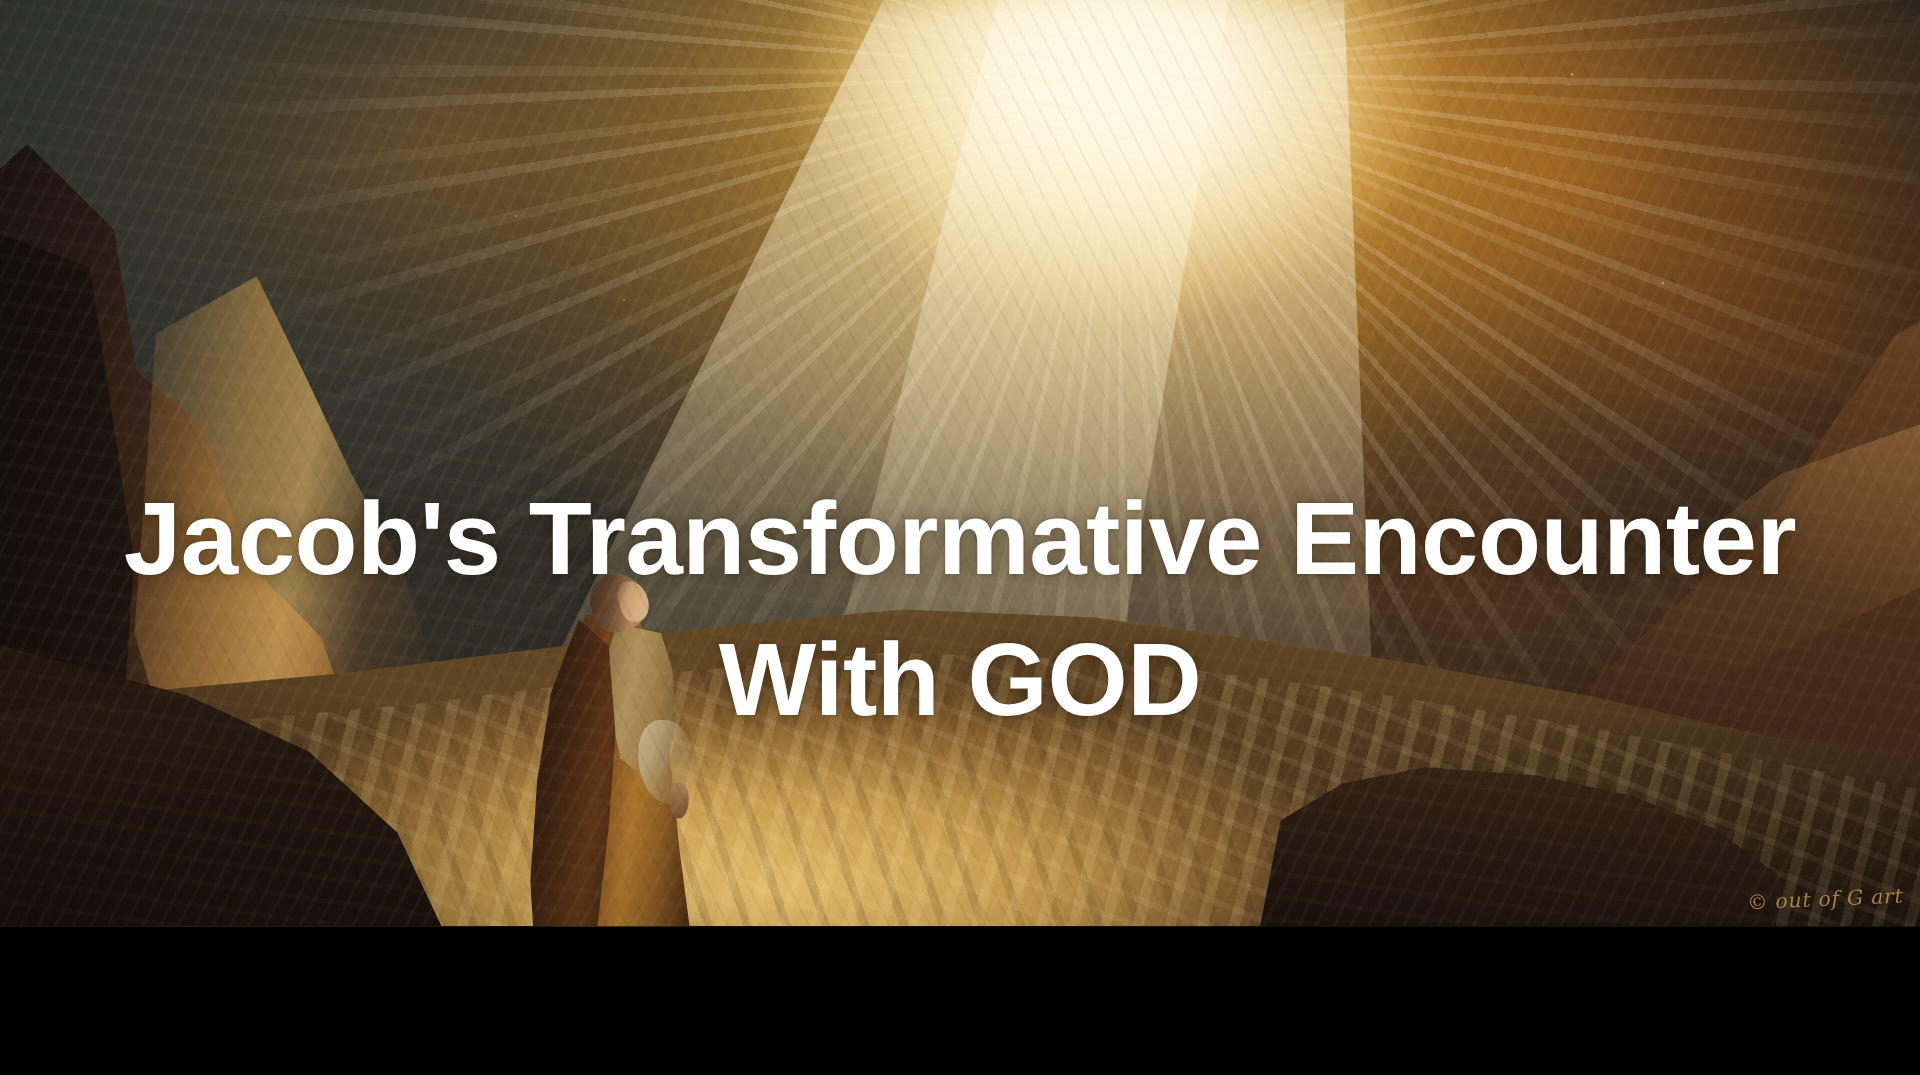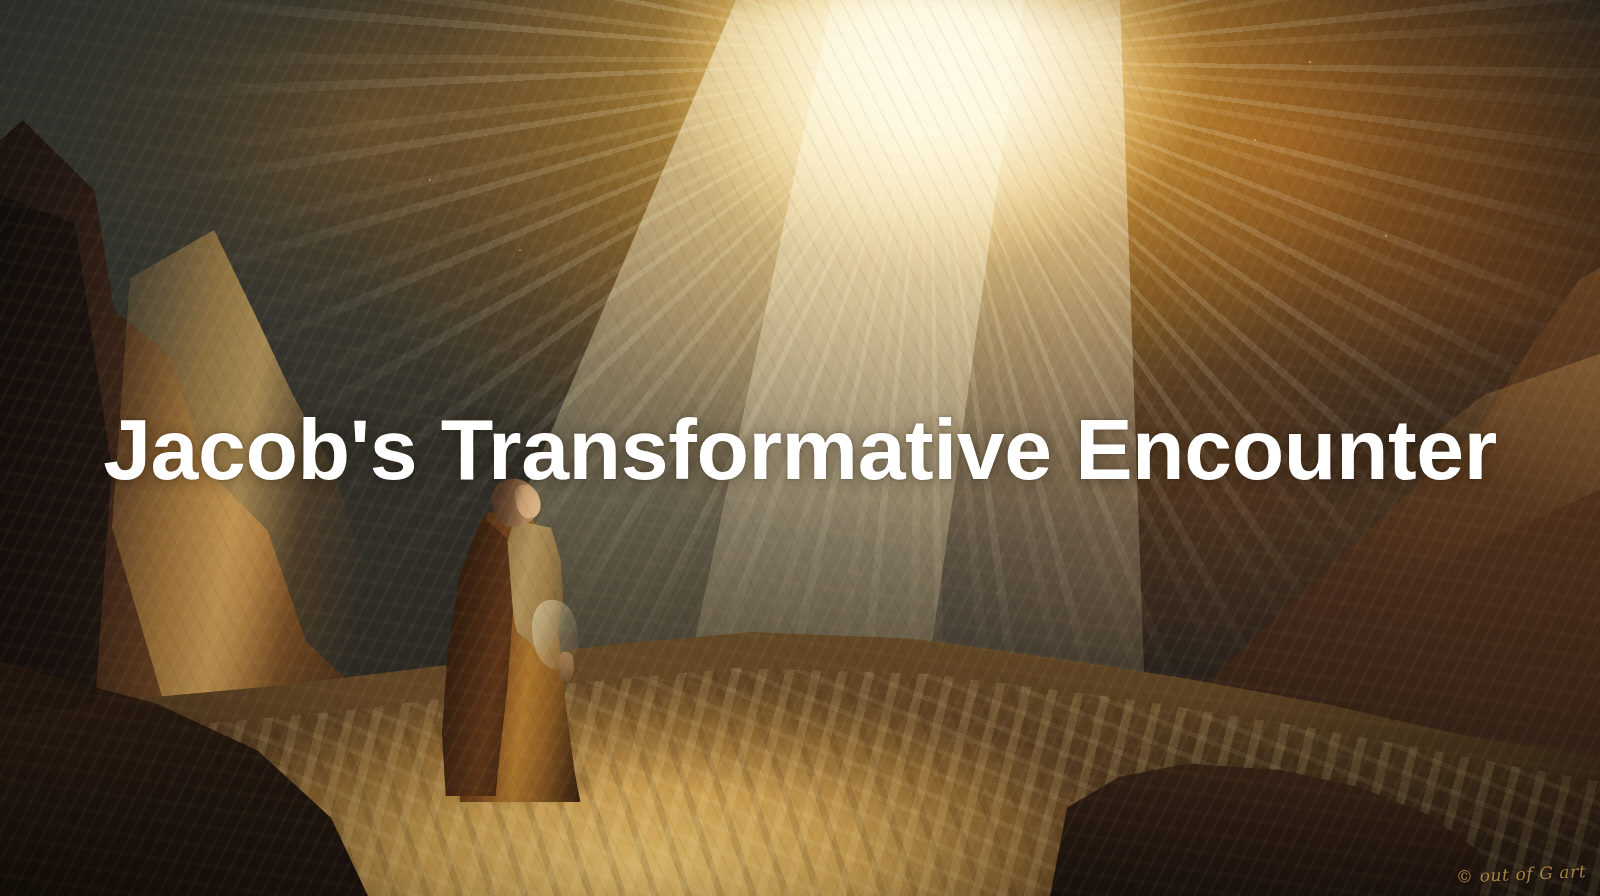--- a/index.html
+++ b/index.html
@@ -7,21 +7,21 @@
     padding: 0;
     background: #000;
   }
   body {
     font-family: "Liberation Sans", sans-serif;
   }
 
   .stage {
     position: relative;
     width: 1600px;
-    height: 896px;
+    height: 772px;
     overflow: hidden;
     background: #14532d;
   }
 
   
   .art-layer {
     position: absolute;
     inset: 0;
     pointer-events: none;
   }
@@ -324,17 +324,18 @@
     <div class="fig-head"></div>
     <div class="fig-face"></div>
   </div>
 
   <div class="art-layer brushwork"></div>
   <div class="art-layer filigree"></div>
   <div class="art-layer vignette"></div>
 
   <div class="title-block">
     <div class="title-line">Jacob's Transformative Encounter</div>
+    <div class="title-line">With GOD</div>
   </div>
 
   <div class="watermark">© out of G art</div>
 
 </div>
 
 </body></html>

